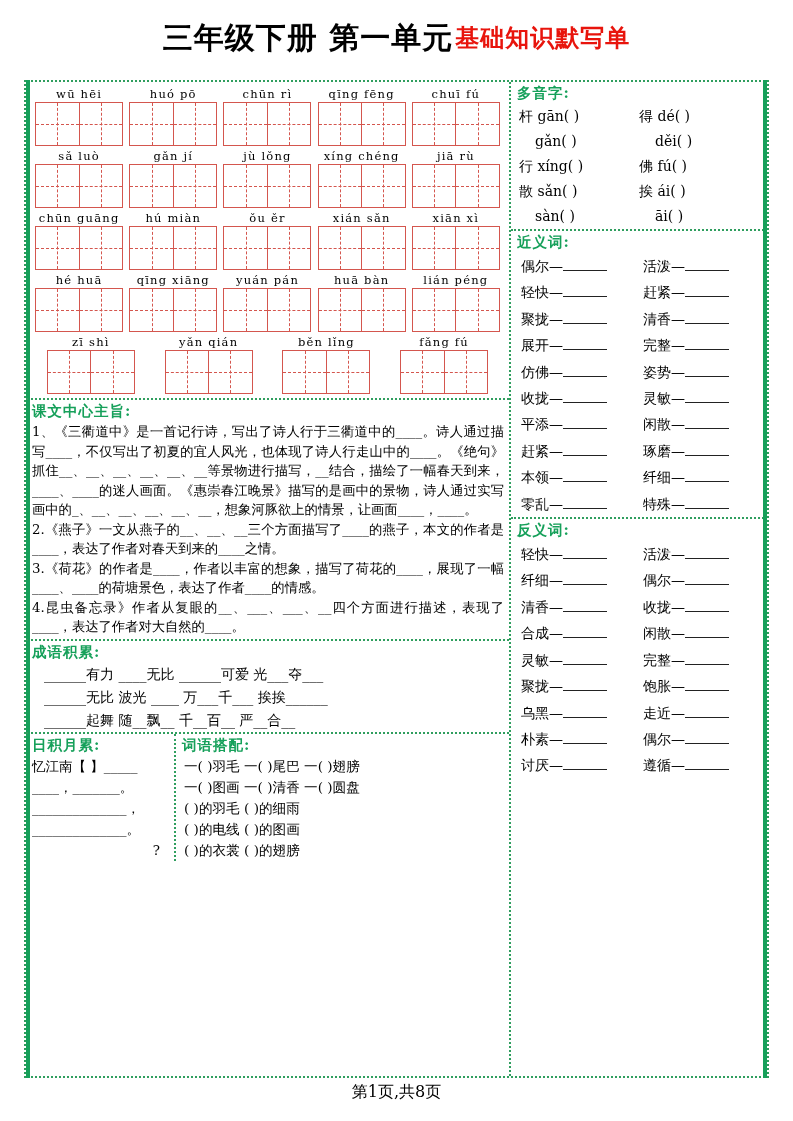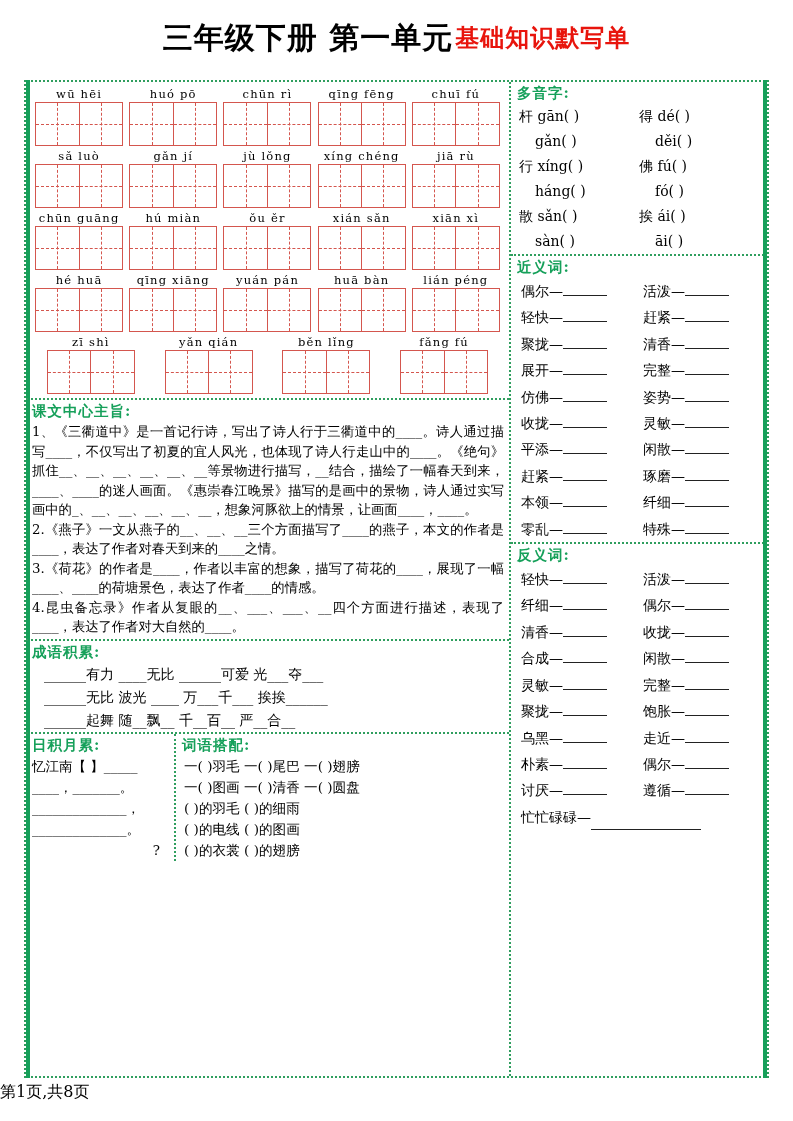--- a/index.html
+++ b/index.html
@@ -143,20 +143,21 @@
     font-size:14px; line-height:26.4px; color:#000;
     padding-left:10px;
   }
   .word-cell{ width:122px; white-space:nowrap; }
   .blank-s{ display:inline-block; width:44px; border-bottom:1.4px solid #222; }
   .blank-l{ display:inline-block; width:110px; border-bottom:1.4px solid #222; }
 
   
   .footer{
     position:absolute; left:0; right:0; top:1082px;
+    text-align:center;
     font-family:"DejaVu Serif","Liberation Serif",serif;
     font-size:16px; color:#000;
   }
 </style>
 </head>
 <body>
 
 <div class="title-bar">
   <span class="title-black">三年级下册  第一单元</span>
   <span class="title-red">基础知识默写单</span>
@@ -404,24 +405,20 @@
       </div>
       <div class="poly-row">
         <span class="poly-a indent">gǎn(    )</span>
         <span class="poly-b indent">děi(    )</span>
       </div>
       <div class="poly-row">
         <span class="poly-a">行 xíng(    )</span>
         <span class="poly-b">佛 fú(    )</span>
       </div>
       <div class="poly-row">
-        <span class="poly-a indent">háng(    )</span>
-        <span class="poly-b indent">fó(    )</span>
-      </div>
-      <div class="poly-row">
         <span class="poly-a">散 sǎn(    )</span>
         <span class="poly-b">挨 ái(    )</span>
       </div>
       <div class="poly-row">
         <span class="poly-a indent">sàn(    )</span>
         <span class="poly-b indent">āi(    )</span>
       </div>
     </div>
 
     <div class="hr-dot"></div>
@@ -503,22 +500,18 @@
           <span class="word-cell"><span>走近—</span><span class="blank-s"></span></span>
         </div>
       <div class="word-row">
           <span class="word-cell"><span>朴素—</span><span class="blank-s"></span></span>
           <span class="word-cell"><span>偶尔—</span><span class="blank-s"></span></span>
         </div>
       <div class="word-row">
           <span class="word-cell"><span>讨厌—</span><span class="blank-s"></span></span>
           <span class="word-cell"><span>遵循—</span><span class="blank-s"></span></span>
         </div>
-      <div class="word-row">
-          <span>忙忙碌碌—</span>
-          <span class="blank-l"></span>
-        </div>
     </div>
 
   </div>
 </div>
 
 <div class="footer">第1页,共8页</div>
 
 </body></html>

